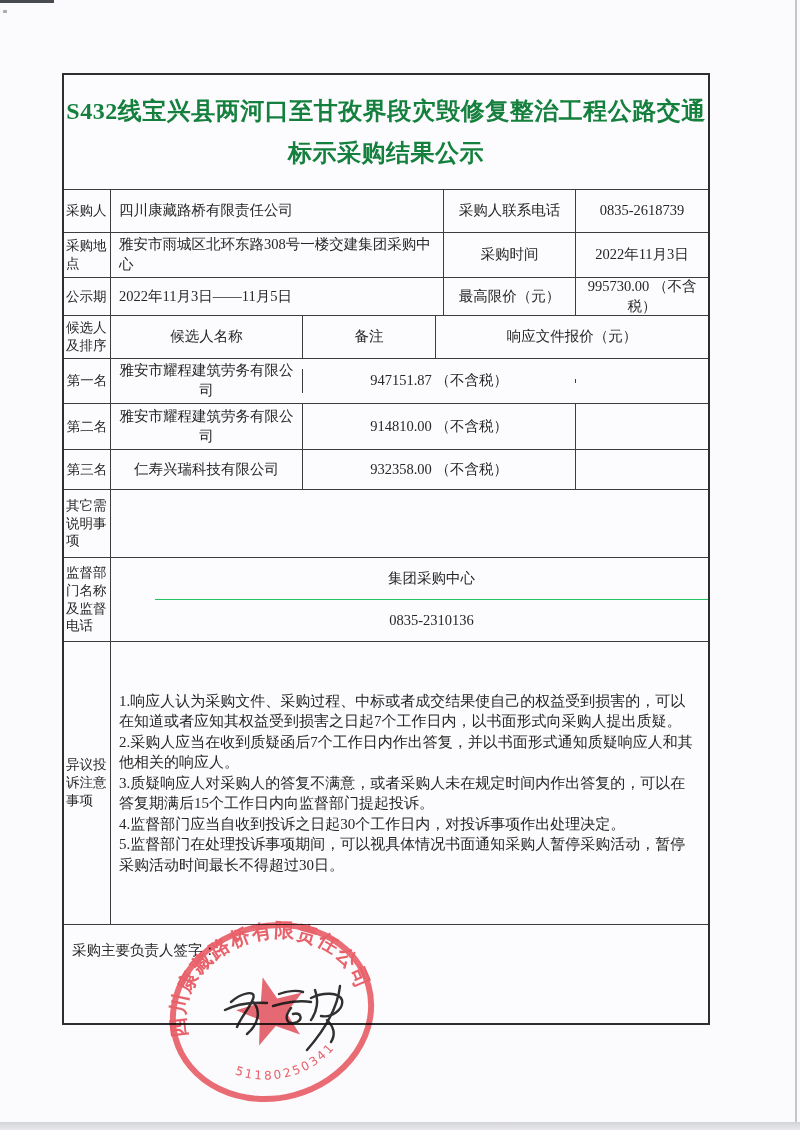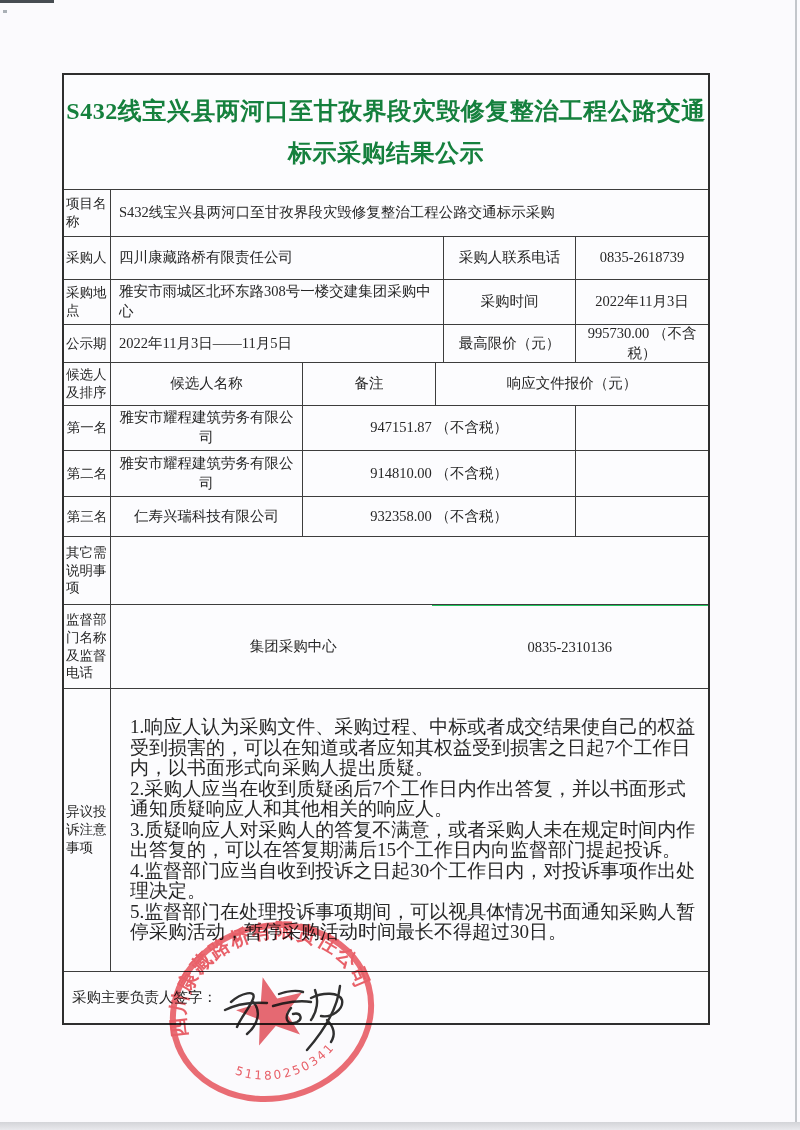--- a/index.html
+++ b/index.html
@@ -28,37 +28,37 @@
   .label-cell{width:46px;padding:2px 2px;font-size:13.5px;word-break:break-all;line-height:1.32;}
   .center{justify-content:center;text-align:center;}
   .r-title{height:115px;align-items:center;justify-content:center;}
   .title-text{width:100%;text-align:center;font-size:24px;font-weight:700;
               line-height:42px;white-space:pre-line;letter-spacing:.5px;color:#15803d;}
   .r-project{height:47px;}
   .r-purchaser{height:43px;}
   .r-location{height:45px;}
   .r-publicity{height:38px;}
   .r-candheader{height:43px;font-size:15px;}
-  .r-cand1{height:45px;}
+  .r-cand1{height:45px;align-items:center;}
   .r-cand2{height:46px;}
   .r-cand3{height:40px;}
   .r-other{height:68px;}
   .r-supervision{height:84px;}
   .r-objection{height:283px;}
   .r-sign{height:51px;}
   .w-value{width:333px;}
   .w-midlabel{width:132px;}
   .w-right{width:133px;}
   .w-candname{width:192px;}
   .w-candprice{width:273px;}
-  .sup-stack{flex:1;display:flex;flex-direction:row;border-left:1px solid #3d3d3d;padding-left:44px;}
+  .sup-stack{flex:1;display:flex;flex-direction:column;border-left:1px solid #3d3d3d;padding-left:44px;}
   .sup-sub{flex:1;display:flex;align-items:center;justify-content:center;
            box-sizing:border-box;font-size:14.5px;}
   .sup-sub + .sup-sub{border-top:1px solid #22c55e;}
-  .objection-text{white-space:pre-line;font-size:19px;line-height:20.5px;width:100%;margin-left:11px;}
+  .objection-text{white-space:pre-line;font-size:15px;line-height:20.5px;width:100%;}
   .flex-fill{flex:1;}
   
   .stamp{position:absolute;left:157px;top:912px;width:230px;height:200px;
          mix-blend-mode:multiply;opacity:.85;pointer-events:none;}
   .signature{position:absolute;left:223px;top:976px;width:140px;height:92px;
              pointer-events:none;}
 </style>
 </head>
 <body>
 
@@ -67,24 +67,20 @@
 <div class="scan-rightline"></div>
 <div class="scan-bottomband"></div>
 
 <div class="doc-table">
 
   <div class="row r-title">
     <div class="title-text">S432线宝兴县两河口至甘孜界段灾毁修复整治工程公路交通
 标示采购结果公示</div>
   </div>
 
-  <div class="row r-project">
-    <div class="cell label-cell">项目名称</div>
-    <div class="cell flex-fill">S432线宝兴县两河口至甘孜界段灾毁修复整治工程公路交通标示采购</div>
-  </div>
 
   <div class="row r-purchaser">
     <div class="cell label-cell">采购人</div>
     <div class="cell w-value">四川康藏路桥有限责任公司</div>
     <div class="cell w-midlabel center">采购人联系电话</div>
     <div class="cell w-right center">0835-2618739</div>
   </div>
 
   <div class="row r-location">
     <div class="cell label-cell">采购地点</div>

